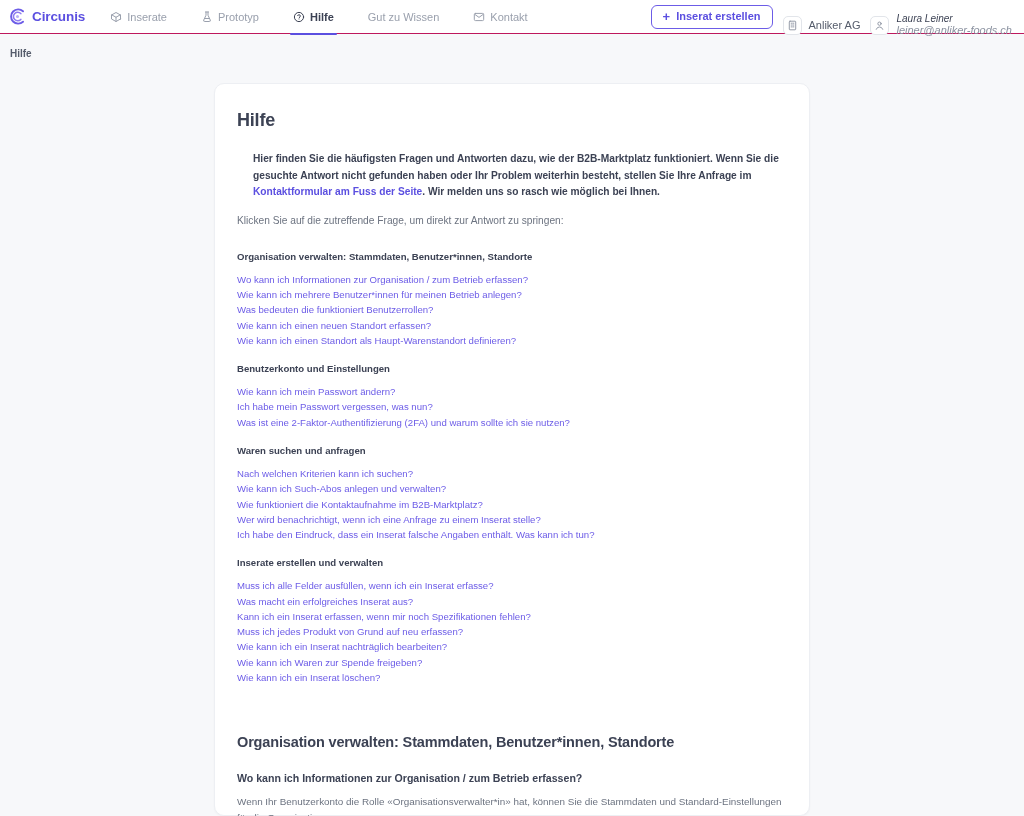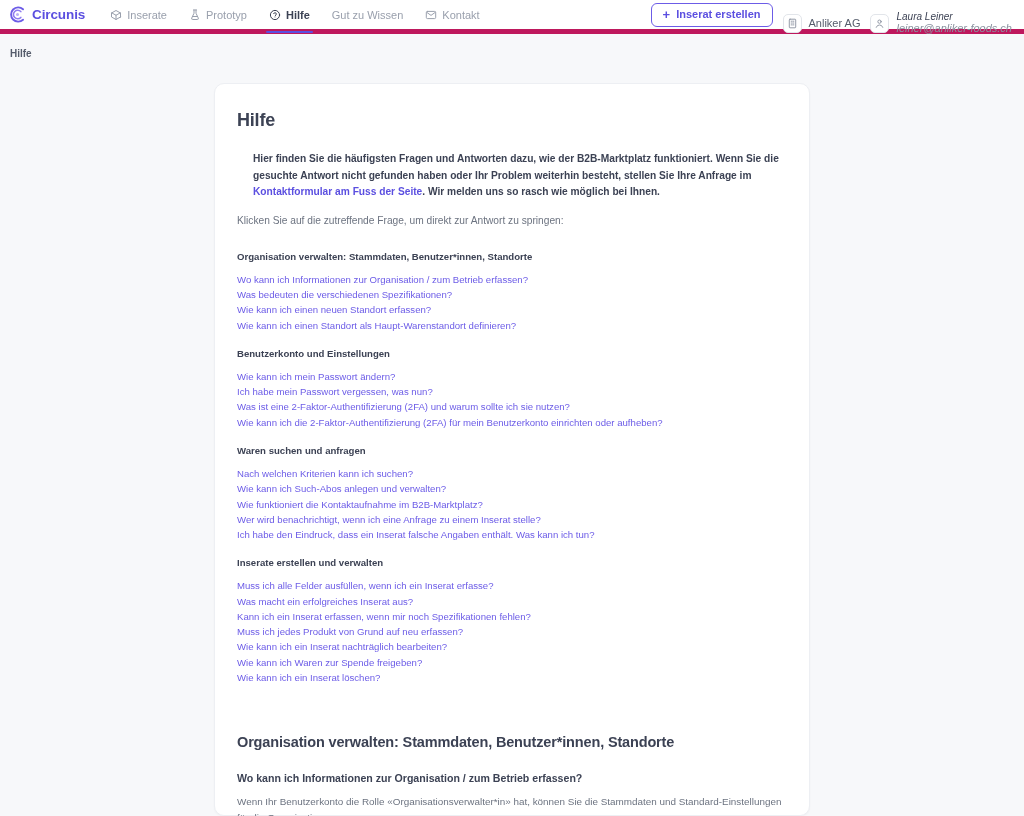--- a/index.html
+++ b/index.html
@@ -11,21 +11,21 @@
     background: #f7f8fa;
     font-family: "Liberation Sans", "DejaVu Sans", sans-serif;
     -webkit-font-smoothing: antialiased;
   }
 
   
   .topbar {
     position: relative;
     height: 34px;
     background: #ffffff;
-    border-bottom: 5px solid #be185d;
+    border-bottom: 1px solid #be185d;
     display: flex;
     align-items: center;
     padding: 0 12px 0 8px;
   }
   .brand {
     display: flex;
     align-items: center;
     gap: 5px;
     margin-right: 14px;
     cursor: pointer;
@@ -35,21 +35,21 @@
     font-size: 13.5px;
     font-weight: 700;
     color: #5b4fe0;
     letter-spacing: -0.1px;
   }
 
   .nav {
     display: flex;
     align-items: stretch;
     height: 34px;
-    gap: 0px;
+    gap: 12px;
   }
   .nav-item {
     display: flex;
     align-items: center;
     gap: 5px;
     padding: 0 11px;
     height: 34px;
     font-size: 11px;
     color: #9aa0ad;
     cursor: pointer;
@@ -318,31 +318,31 @@
       <span>Hier finden Sie die häufigsten Fragen und Antworten dazu, wie der B2B-Marktplatz funktioniert. Wenn Sie die gesuchte Antwort nicht gefunden haben oder Ihr Problem weiterhin besteht, stellen Sie Ihre Anfrage im </span><a href="#">Kontaktformular am Fuss der Seite</a><span>. Wir melden uns so rasch wie möglich bei Ihnen.</span>
     </p>
 
     <p class="sub">Klicken Sie auf die zutreffende Frage, um direkt zur Antwort zu springen:</p>
 
     <div>
 
       <div class="toc-group">
         <div class="toc-head">Organisation verwalten: Stammdaten, Benutzer*innen, Standorte</div>
         <a class="toc-link" href="#">Wo kann ich Informationen zur Organisation / zum Betrieb erfassen?</a>
-        <a class="toc-link" href="#">Was bedeuten die verschiedenen Spezifikationen?</a>
+        <a class="toc-link" href="#">Wie kann ich mehrere Benutzer*innen für meinen Betrieb anlegen?</a>
+        <a class="toc-link" href="#">Was bedeuten die funktioniert Benutzerrollen?</a>
         <a class="toc-link" href="#">Wie kann ich einen neuen Standort erfassen?</a>
         <a class="toc-link" href="#">Wie kann ich einen Standort als Haupt-Warenstandort definieren?</a>
       </div>
 
       <div class="toc-group">
         <div class="toc-head">Benutzerkonto und Einstellungen</div>
         <a class="toc-link" href="#">Wie kann ich mein Passwort ändern?</a>
         <a class="toc-link" href="#">Ich habe mein Passwort vergessen, was nun?</a>
         <a class="toc-link" href="#">Was ist eine 2-Faktor-Authentifizierung (2FA) und warum sollte ich sie nutzen?</a>
-        <a class="toc-link" href="#">Wie kann ich die 2-Faktor-Authentifizierung (2FA) für mein Benutzerkonto einrichten oder aufheben?</a>
       </div>
 
       <div class="toc-group">
         <div class="toc-head">Waren suchen und anfragen</div>
         <a class="toc-link" href="#">Nach welchen Kriterien kann ich suchen?</a>
         <a class="toc-link" href="#">Wie kann ich Such-Abos anlegen und verwalten?</a>
         <a class="toc-link" href="#">Wie funktioniert die Kontaktaufnahme im B2B-Marktplatz?</a>
         <a class="toc-link" href="#">Wer wird benachrichtigt, wenn ich eine Anfrage zu einem Inserat stelle?</a>
         <a class="toc-link" href="#">Ich habe den Eindruck, dass ein Inserat falsche Angaben enthält. Was kann ich tun?</a>
       </div>

